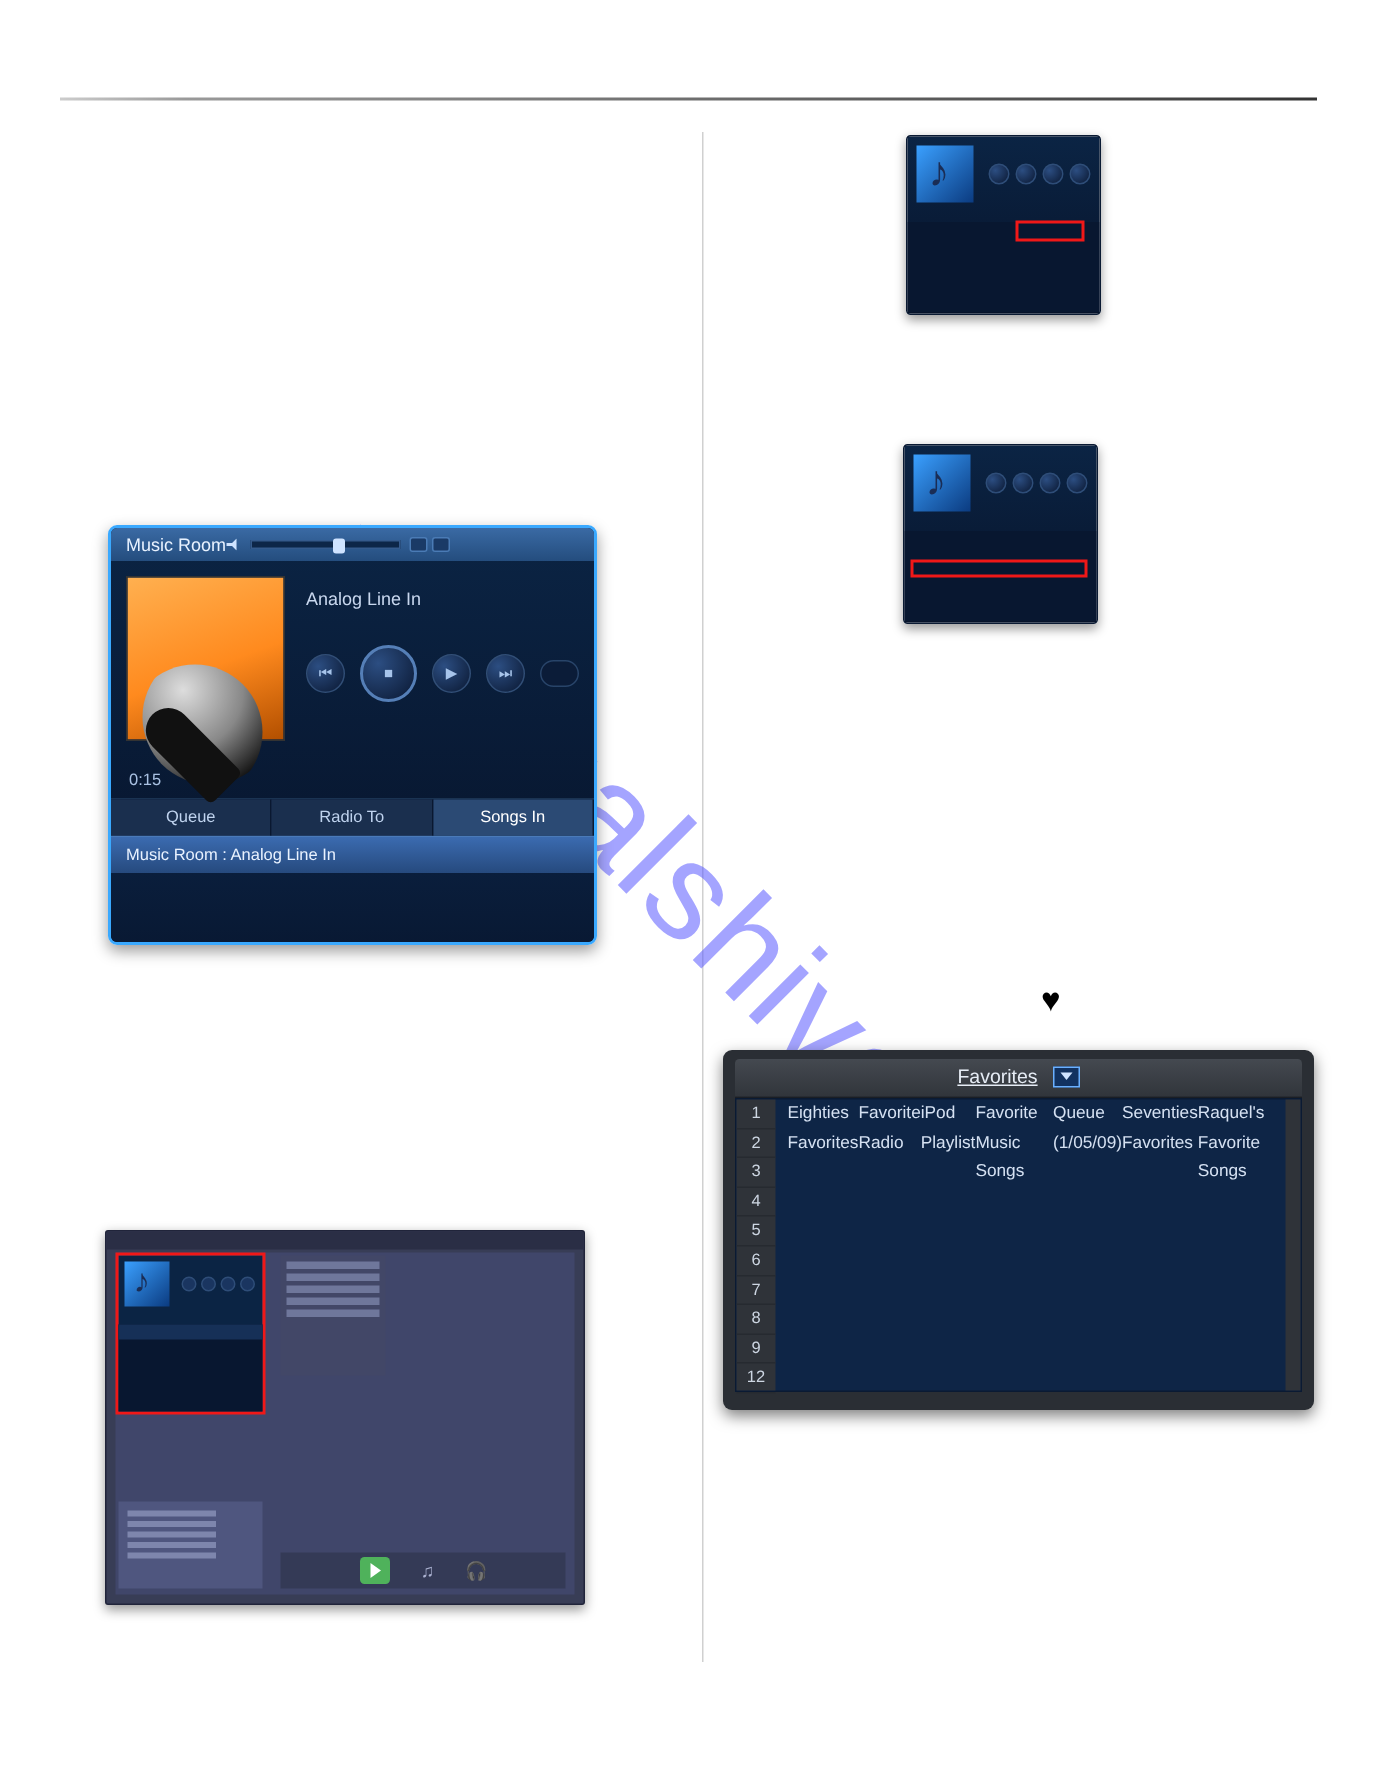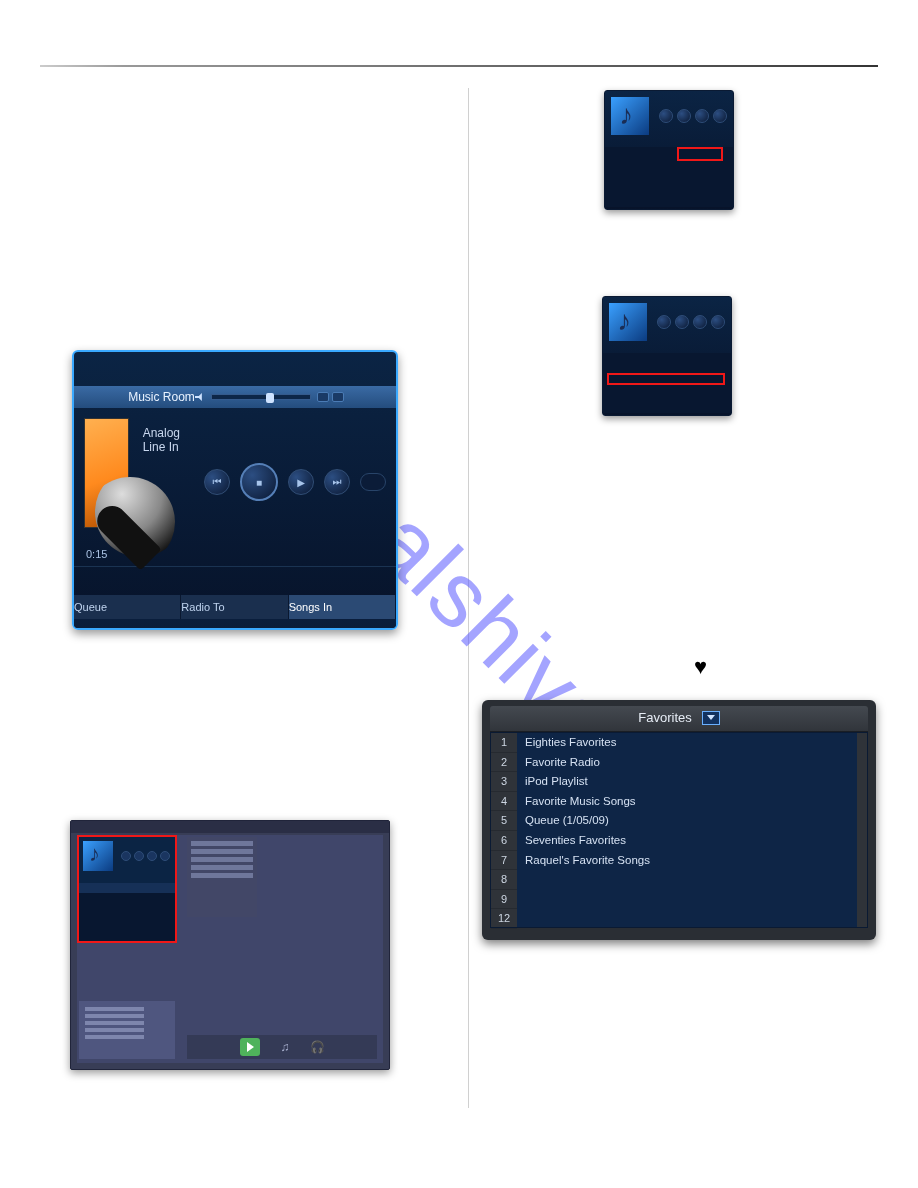--- a/index.html
+++ b/index.html
@@ -60,23 +60,22 @@
     overflow: hidden;
   }
   .player-title {
     height: 22px;
     background: linear-gradient(#3a6aa4, #244d7e);
     color: #e8f2ff;
     font-size: 12px;
     line-height: 22px;
     padding-left: 10px;
     display: flex;
-    justify-content: center;
+    justify-content: flex-start;
     align-items: center;
-    margin-top: 34px;
   }
   .player-title-right {
     display: flex;
     align-items: center;
     gap: 6px;
     padding-right: 8px;
   }
   .vol-icon {
     width: 10px; height: 10px;
     background: #cfe3ff;
@@ -138,21 +137,21 @@
     background: #111;
     border-radius: 15px 4px 4px 15px;
     transform: rotate(45deg);
     transform-origin: left bottom;
   }
   .player-meta {
     flex: 1;
     color: #c8d7ee;
     font-size: 12px;
     display: flex;
-    flex-direction: row;
+    flex-direction: column;
     gap: 24px;
     padding-top: 8px;
   }
   .player-controls {
     display: flex;
     gap: 10px;
     align-items: center;
   }
   .pc-btn {
     width: 26px; height: 26px;
@@ -179,27 +178,26 @@
     color: #a9c1e2;
     font-size: 11px;
     padding: 0 12px 6px 12px;
   }
   .player-tabs {
     display: flex;
     border-top: 1px solid #1a3352;
   }
   .player-tab {
     flex: 1;
-    text-align: left;
+    text-align: center;
     padding: 6px 0;
     font-size: 11px;
     color: #bfd3ee;
     background: #1a2f4e;
     border-right: 1px solid #0a1830;
-    margin-top: 28px;
   }
   .player-tab.active {
     background: #2b4a74;
     color: #fff;
   }
   .player-selected {
     background: linear-gradient(#3b6bb0, #264a7e);
     color: #e9f2ff;
     font-size: 11px;
     padding: 6px 10px;
@@ -289,20 +287,21 @@
     color: #e6ecf5;
     font-size: 13px;
     padding: 4px 0 6px 0;
     border-bottom: 1px solid #1a1e24;
     background: linear-gradient(#444950, #31353b);
     border-radius: 3px 3px 0 0;
     display: flex;
     justify-content: center;
     gap: 10px;
     align-items: center;
+    text-decoration: underline;
   }
   .fav-dd {
     width: 18px; height: 14px;
     border: 1px solid #6ab0ff;
     background: #123260;
     display: flex;
     align-items: center;
     justify-content: center;
   }
   .fav-dd::after {
@@ -329,22 +328,23 @@
     height: 19.6px;
     line-height: 19.6px;
     text-align: center;
     border-bottom: 1px solid #262a30;
   }
   .fav-list {
     flex: 1;
     color: #d5e1f2;
     font-size: 11.5px;
     display: flex;
-    flex-direction: column;
+    flex-direction: row;
     padding-left: 8px;
+    justify-content: flex-end;
   }
   .fav-list div {
     height: 19.6px;
     line-height: 19.6px;
   }
   .fav-scroll {
     width: 10px;
     background: #2f3339;
   }
 
@@ -504,20 +504,21 @@
         <div class="oval-btn"></div>
       </div>
     </div>
   </div>
   <div class="player-time">0:15</div>
   <div class="player-tabs">
     <div class="player-tab">Queue</div>
     <div class="player-tab">Radio To</div>
     <div class="player-tab active">Songs In</div>
   </div>
+  <div class="player-selected">Music Room : Analog Line In</div>
   <div class="player-empty"></div>
 </div>
 
 <div class="mini mini1">
   <span class="mini-art"></span>
   <span class="mini-ctrls">
     <span></span>
     <span></span>
     <span></span>
     <span></span>

